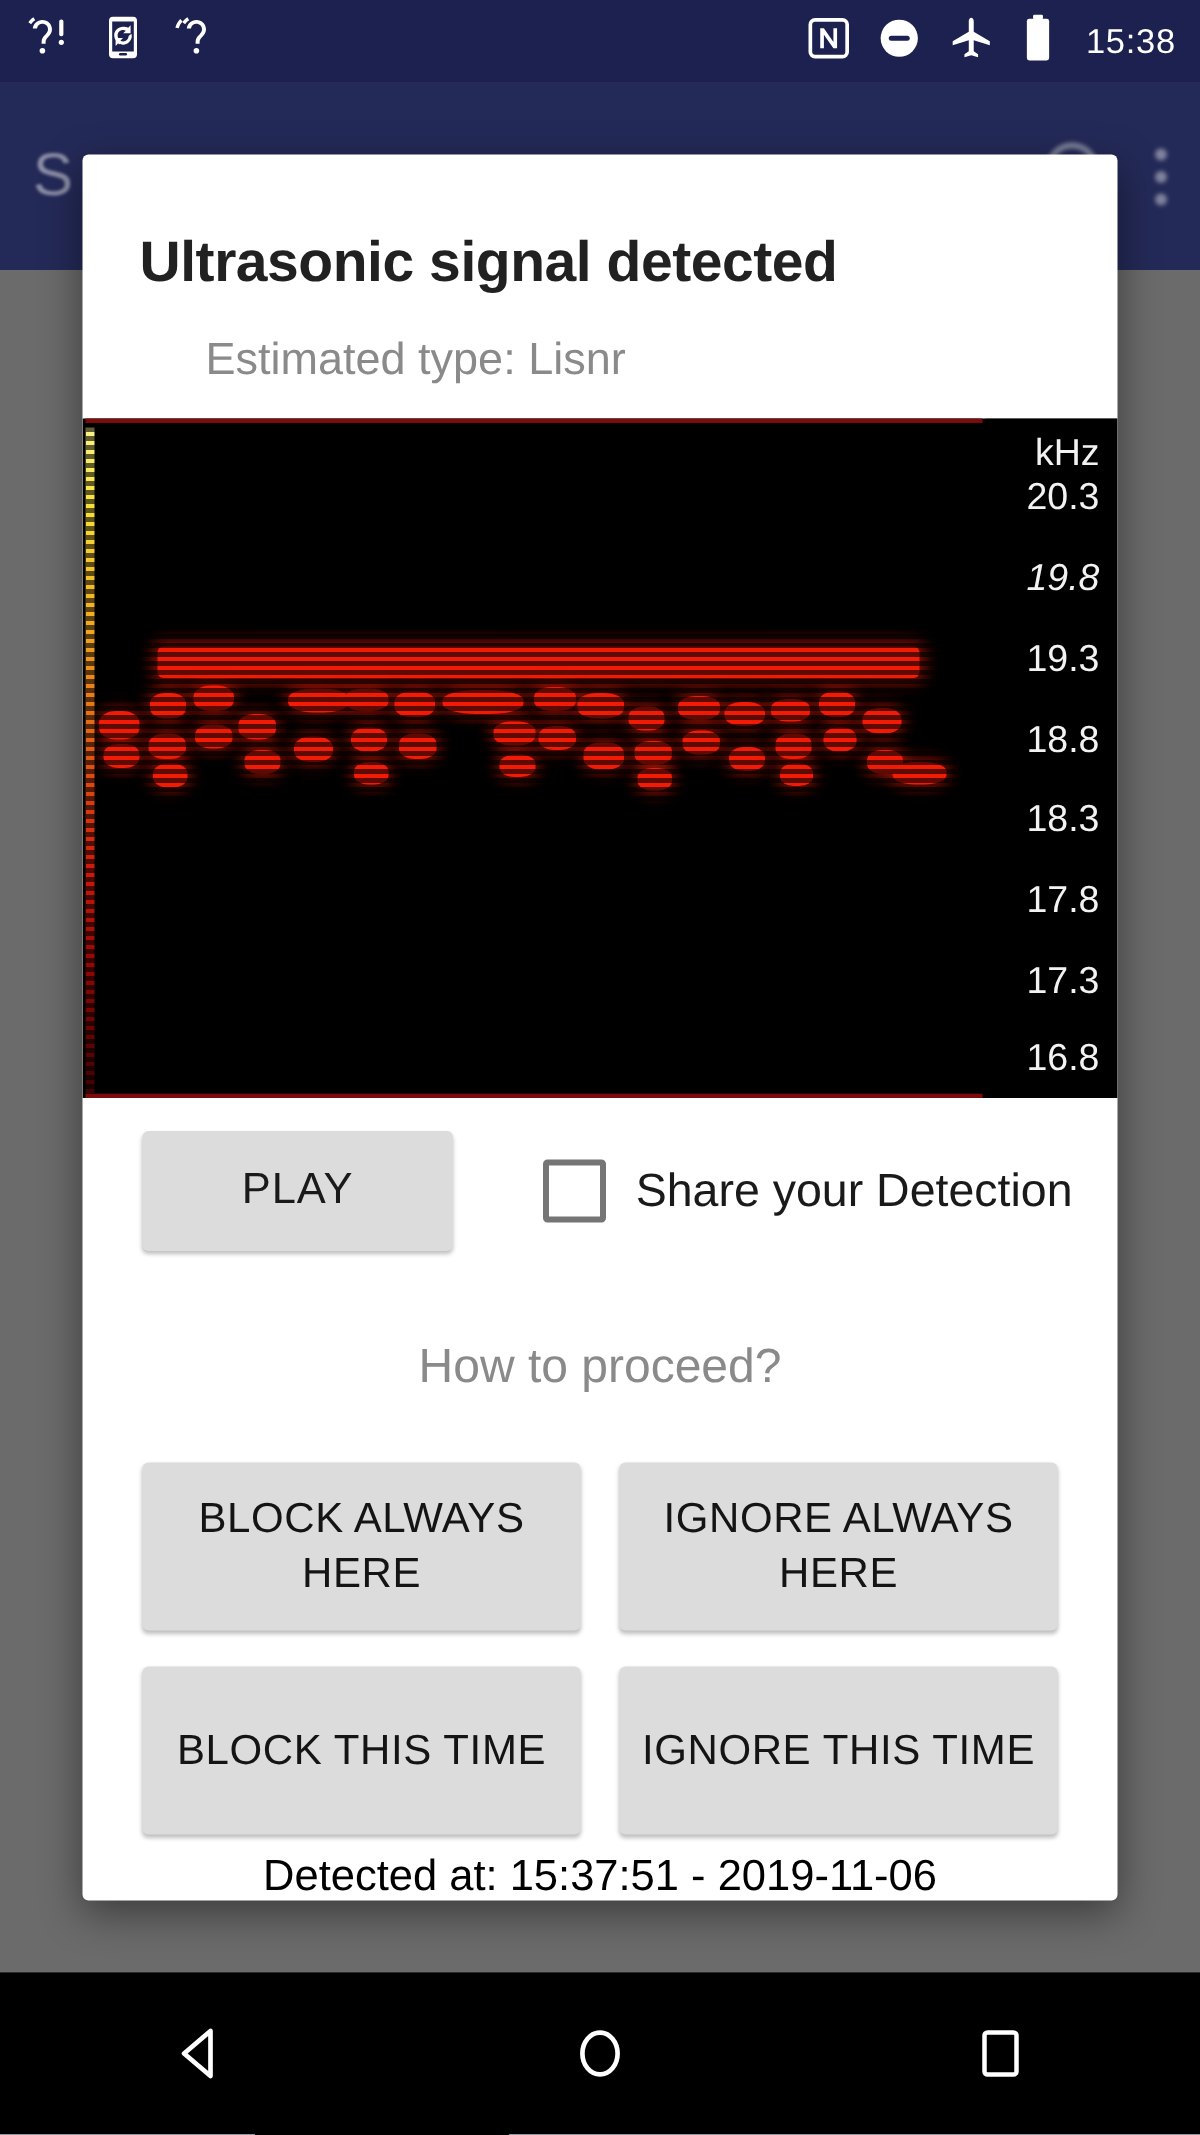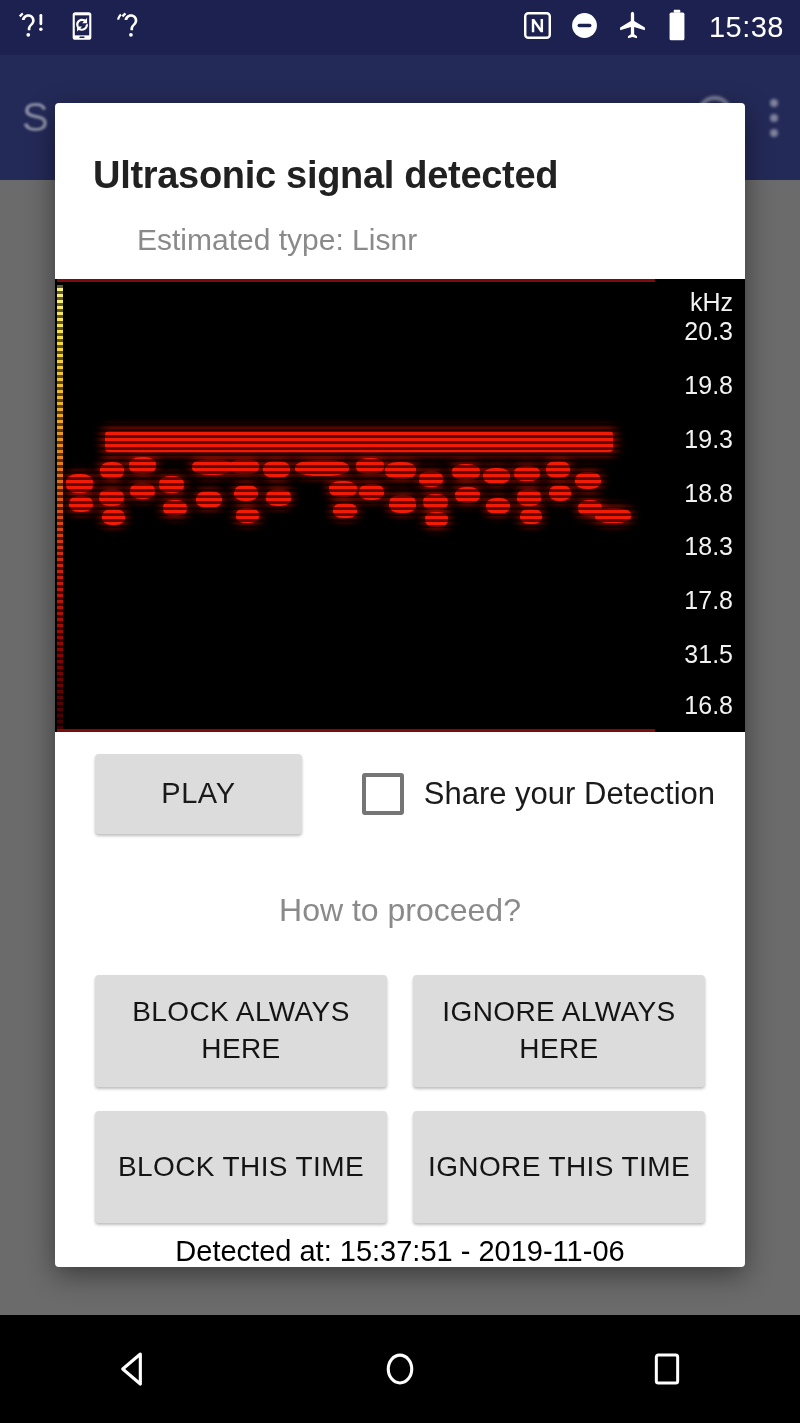--- a/index.html
+++ b/index.html
@@ -27,21 +27,21 @@
     display: flex;
     align-items: center;
     padding: 0 16px;
     z-index: 40;
   }
   .sb-left { display: flex; align-items: center; gap: 18px; }
   .sb-right { display: flex; align-items: center; gap: 16px; margin-left: auto; }
   .sb-icon { display: block; }
   #status-clock {
     color: #ffffff;
-    font-size: 29px;
+    font-size: 23px;
     font-weight: 400;
     letter-spacing: 0.5px;
     margin-left: 4px;
   }
 
   
   #app-background {
     position: absolute;
     top: 55px; left: 0;
     width: 800px; height: 1260px;
@@ -426,26 +426,26 @@
             <div class="blob" style="left: 491.556px; width: 22.724px; top: 203.311px; height: 16.1786px; background: rgb(242, 27, 6); box-shadow: rgba(242, 27, 6, 0.5) 0px 0px 9px 3px;"></div>
             <div class="blob" style="left: 517.868px; width: 26.312px; top: 189.829px; height: 17.2571px; background: rgb(242, 27, 6); box-shadow: rgba(242, 27, 6, 0.5) 0px 0px 9px 3px;"></div>
             <div class="blob" style="left: 521.456px; width: 23.92px; top: 218.411px; height: 16.1786px; background: rgb(242, 27, 6); box-shadow: rgba(242, 27, 6, 0.5) 0px 0px 9px 3px;"></div>
             <div class="blob" style="left: 538.2px; width: 35.88px; top: 226.5px; height: 15.1px; background: rgb(242, 27, 6); box-shadow: rgba(242, 27, 6, 0.5) 0px 0px 9px 3px;"></div>
           </div>
         <div id="scanlines"></div>
       </div>
       <div id="freq-axis">
         <span class="freq-label" style="top:9px;">kHz</span>
       <span class="freq-label" style="top: 37.9286px;">20.3</span>
-          <span class="freq-label" style="top: 91.8571px;">19.8</span>
+          <span class="freq-label" style="top: 91.8571px; font-style: italic;">19.8</span>
           <span class="freq-label" style="top: 145.786px;">19.3</span>
           <span class="freq-label" style="top: 199.714px;">18.8</span>
           <span class="freq-label" style="top: 253.643px;">18.3</span>
           <span class="freq-label" style="top: 307.571px; text-align: center;">17.8</span>
-          <span class="freq-label" style="top: 361.5px;">31.5</span>
+          <span class="freq-label" style="top: 361.5px;">17.3</span>
           <span class="freq-label" style="top: 412px;">16.8</span>
         </div>
     </div>
 
     <div id="dialog-body">
 
       <div id="control-row">
         <button id="play-button">PLAY</button>
         <div id="share-wrap">
           <div id="share-checkbox"></div>

